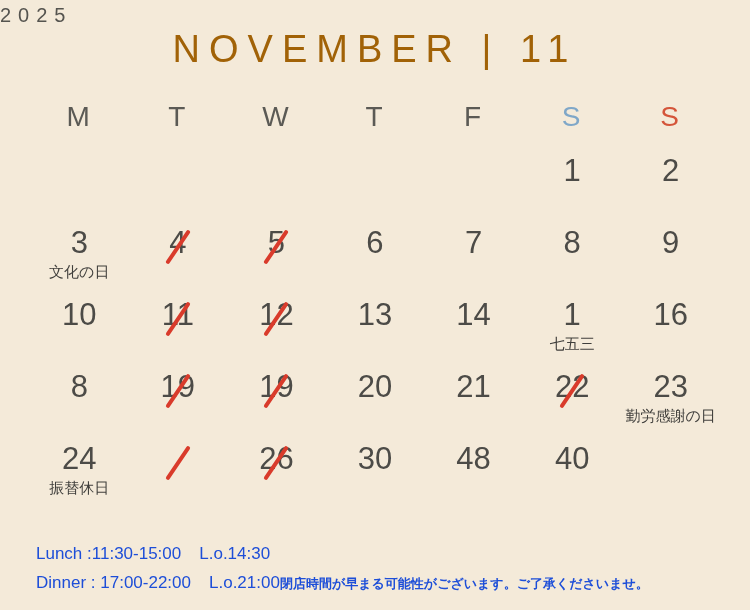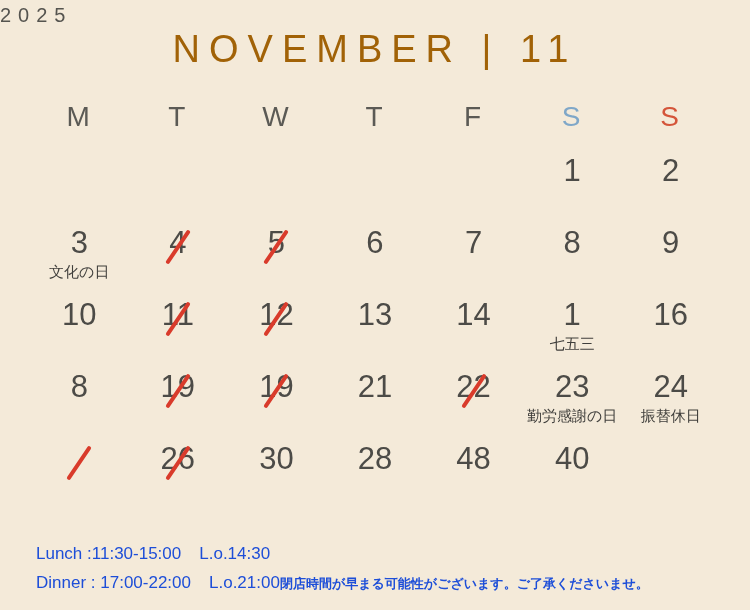--- a/index.html
+++ b/index.html
@@ -203,20 +203,23 @@
       </div>
       <div class="cell closed">
         <span class="num">19</span>
         <span class="strike"></span>
       </div>
       <div class="cell closed">
         <span class="num">19</span>
         <span class="strike"></span>
       </div>
       <div class="cell">
+        <span class="num">20</span>
+      </div>
+      <div class="cell">
         <span class="num">21</span>
       </div>
       <div class="cell closed">
         <span class="num">22</span>
         <span class="strike"></span>
       </div>
       <div class="cell">
         <span class="num">23</span>
         <span class="note">勤労感謝の日</span>
       </div>
@@ -226,23 +229,20 @@
       </div>
       <div class="cell closed">
         <span class="strike"></span>
       </div>
       <div class="cell closed">
         <span class="num">26</span>
         <span class="strike"></span>
       </div>
       <div class="cell">
         <span class="num">30</span>
-      </div>
-      <div class="cell">
-        <span class="num">28</span>
       </div>
       <div class="cell">
         <span class="num">48</span>
       </div>
       <div class="cell">
         <span class="num">40</span>
       </div>
     </div>
 
   <div class="footer">

